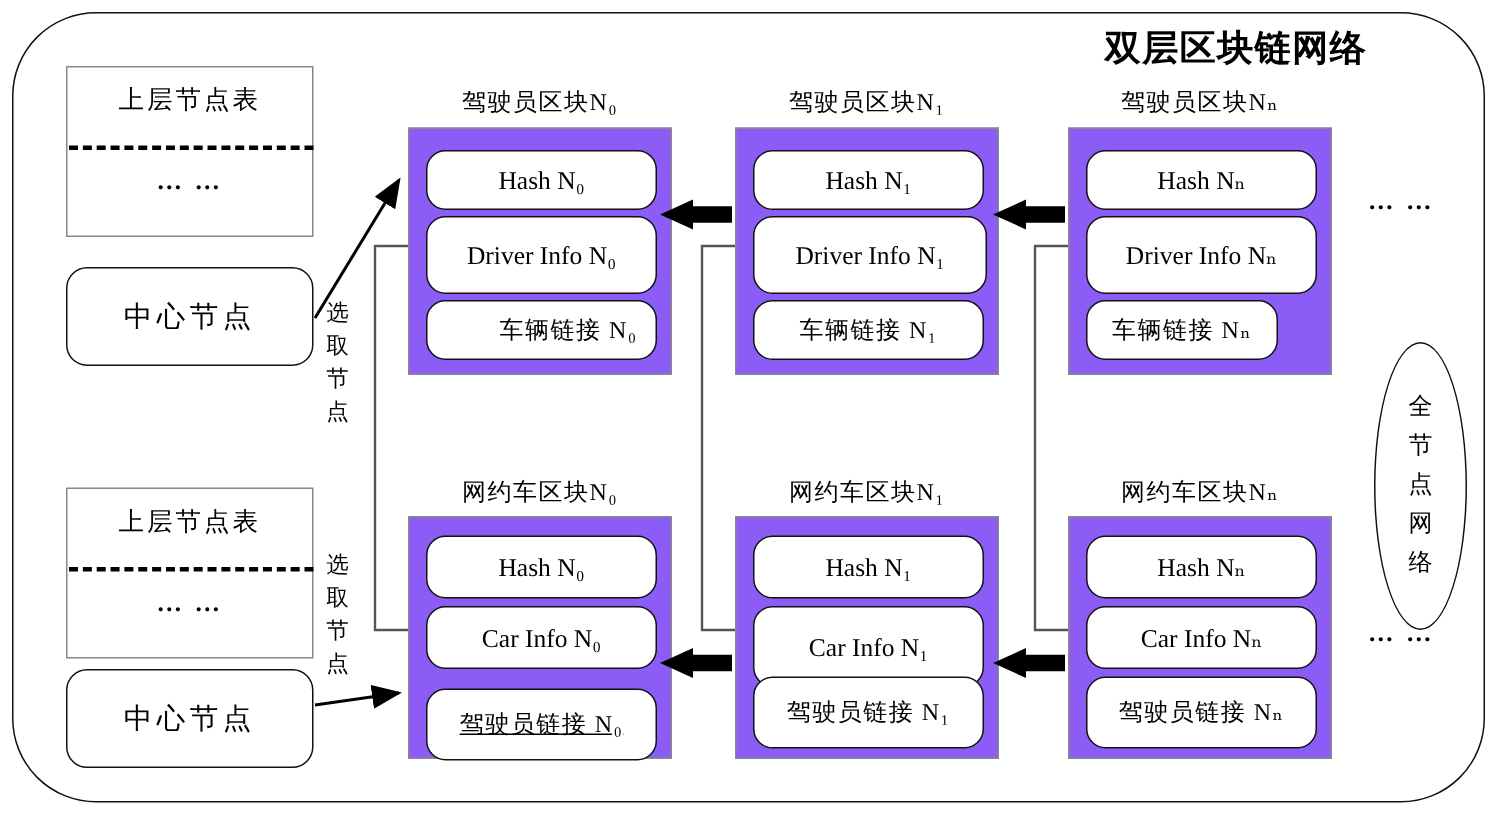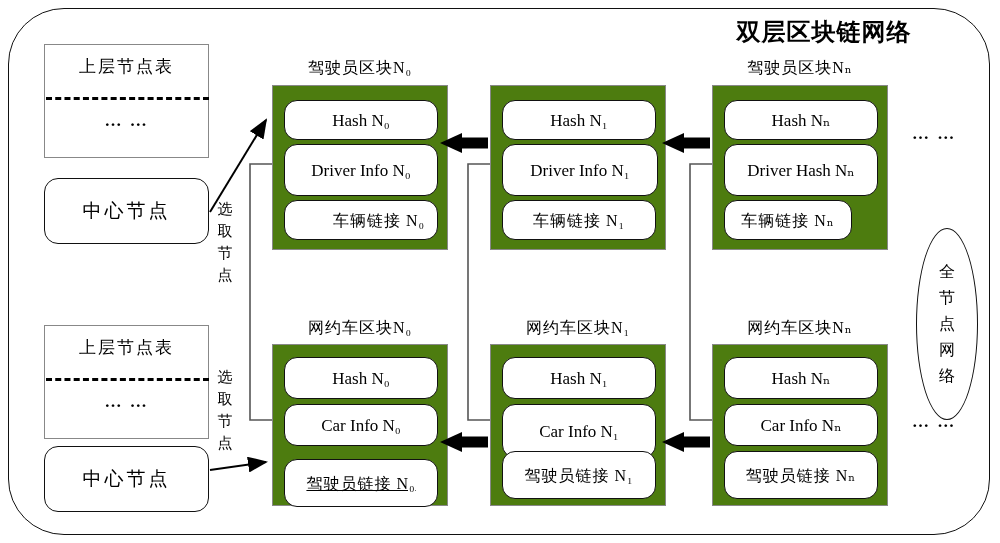--- a/index.html
+++ b/index.html
@@ -62,21 +62,21 @@
 
   
   .block-caption{
     position:absolute;text-align:center;font-size:16px;letter-spacing:1px;
     white-space:nowrap;
   }
 
   
   .chain-block{
     position:absolute;
-    border:1.3px solid #888;background:#4d7c0f;box-sizing:border-box;
+    border:1.3px solid #888;background:#8b5cf6;box-sizing:border-box;
   }
   .field{
     position:absolute;left:11px;
     border:1.8px solid #111;border-radius:13px;background:#fff;
     box-sizing:border-box;
     display:flex;align-items:center;justify-content:center;
     text-align:center;
     font-size:17px;line-height:19px;
   }
   .field.cn{font-size:16px;letter-spacing:1px;}
@@ -138,30 +138,31 @@
     <span>点</span>
   </div>
 
   <div class="block-caption" style="left:272px;top:58px;width:176px;">驾驶员区块N₀</div>
   <div class="chain-block" style="left:272px;top:85px;width:176px;height:165px;">
     <div class="field" style="top:14px;width:154px;height:40px;">Hash N₀</div>
     <div class="field" style="top:58px;width:154px;height:52px;">Driver Info N₀</div>
     <div class="field cn" style="top:114px;width:154px;height:40px;padding-left:36px;">车辆链接 N₀</div>
   </div>
 
+  <div class="block-caption" style="left:490px;top:58px;width:176px;">驾驶员区块N₁</div>
   <div class="chain-block" style="left:490px;top:85px;width:176px;height:165px;">
     <div class="field" style="top:14px;width:154px;height:40px;">Hash N₁</div>
     <div class="field" style="top:58px;width:156px;height:52px;">Driver Info N₁</div>
     <div class="field cn" style="top:114px;width:154px;height:40px;">车辆链接 N₁</div>
   </div>
 
   <div class="block-caption" style="left:712px;top:58px;width:176px;">驾驶员区块Nₙ</div>
   <div class="chain-block" style="left:712px;top:85px;width:176px;height:165px;">
     <div class="field" style="top:14px;width:154px;height:40px;">Hash Nₙ</div>
-    <div class="field" style="top:58px;width:154px;height:52px;">Driver Hash Nₙ</div>
+    <div class="field" style="top:58px;width:154px;height:52px;">Driver Info Nₙ</div>
     <div class="field cn" style="top:114px;width:128px;height:40px;">车辆链接 Nₙ</div>
   </div>
 
   <div class="dots" style="left:912px;top:124px;">… …</div>
 
   <div class="block-caption" style="left:272px;top:318px;width:176px;">网约车区块N₀</div>
   <div class="chain-block" style="left:272px;top:344px;width:176px;height:162px;">
     <div class="field" style="top:12px;width:154px;height:42px;">Hash N₀</div>
     <div class="field" style="top:59px;width:154px;height:42px;">Car Info N₀</div>
     <div class="field cn" style="top:114px;width:154px;height:48px;text-decoration:underline;">驾驶员链接 N₀</div>

